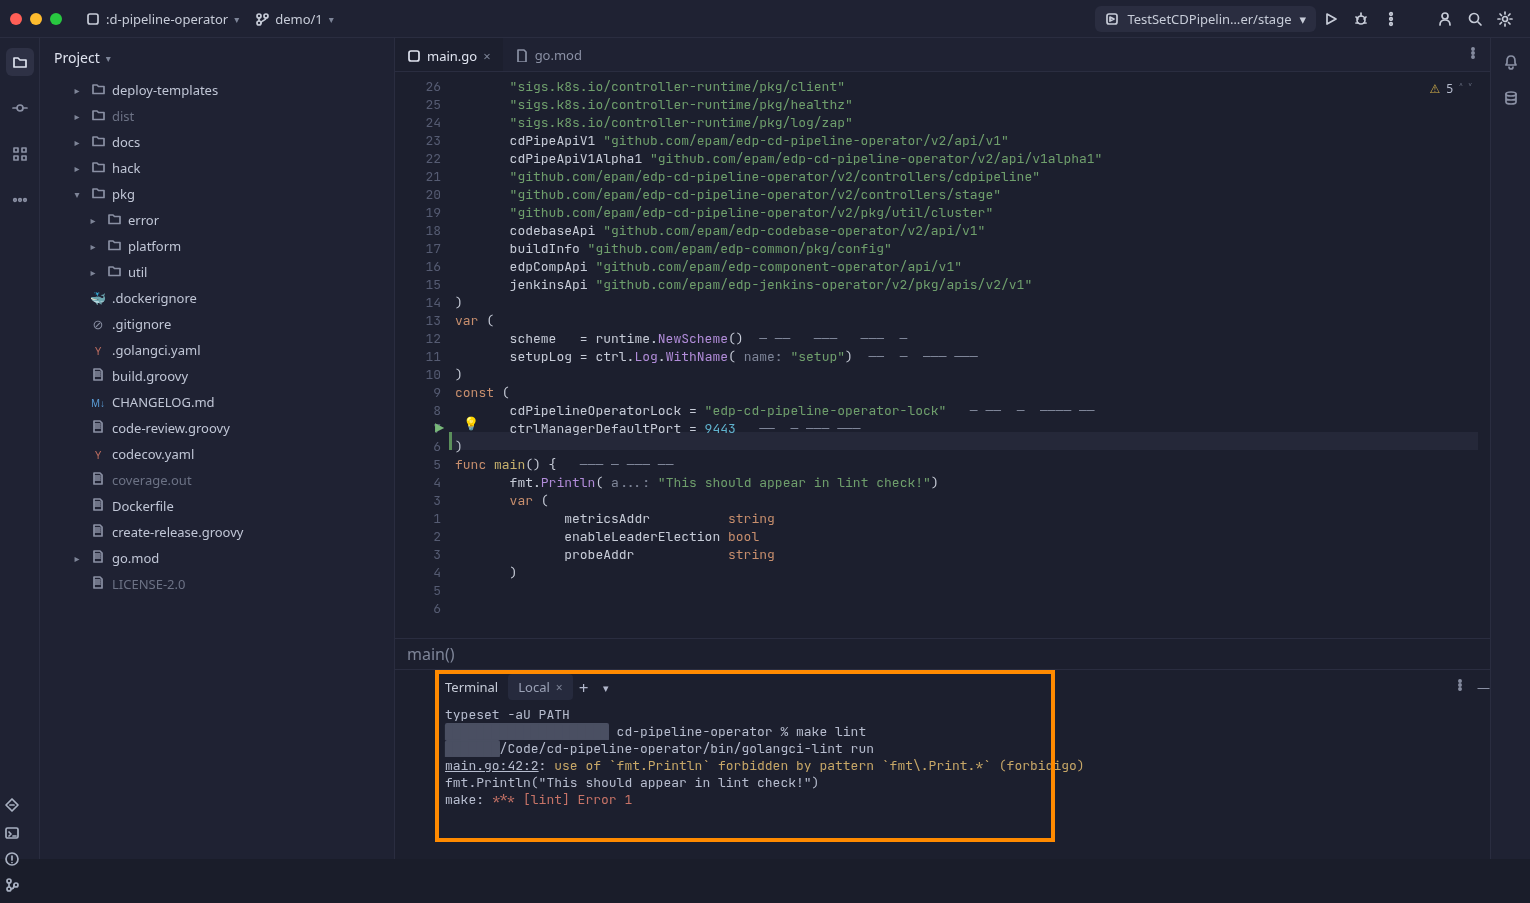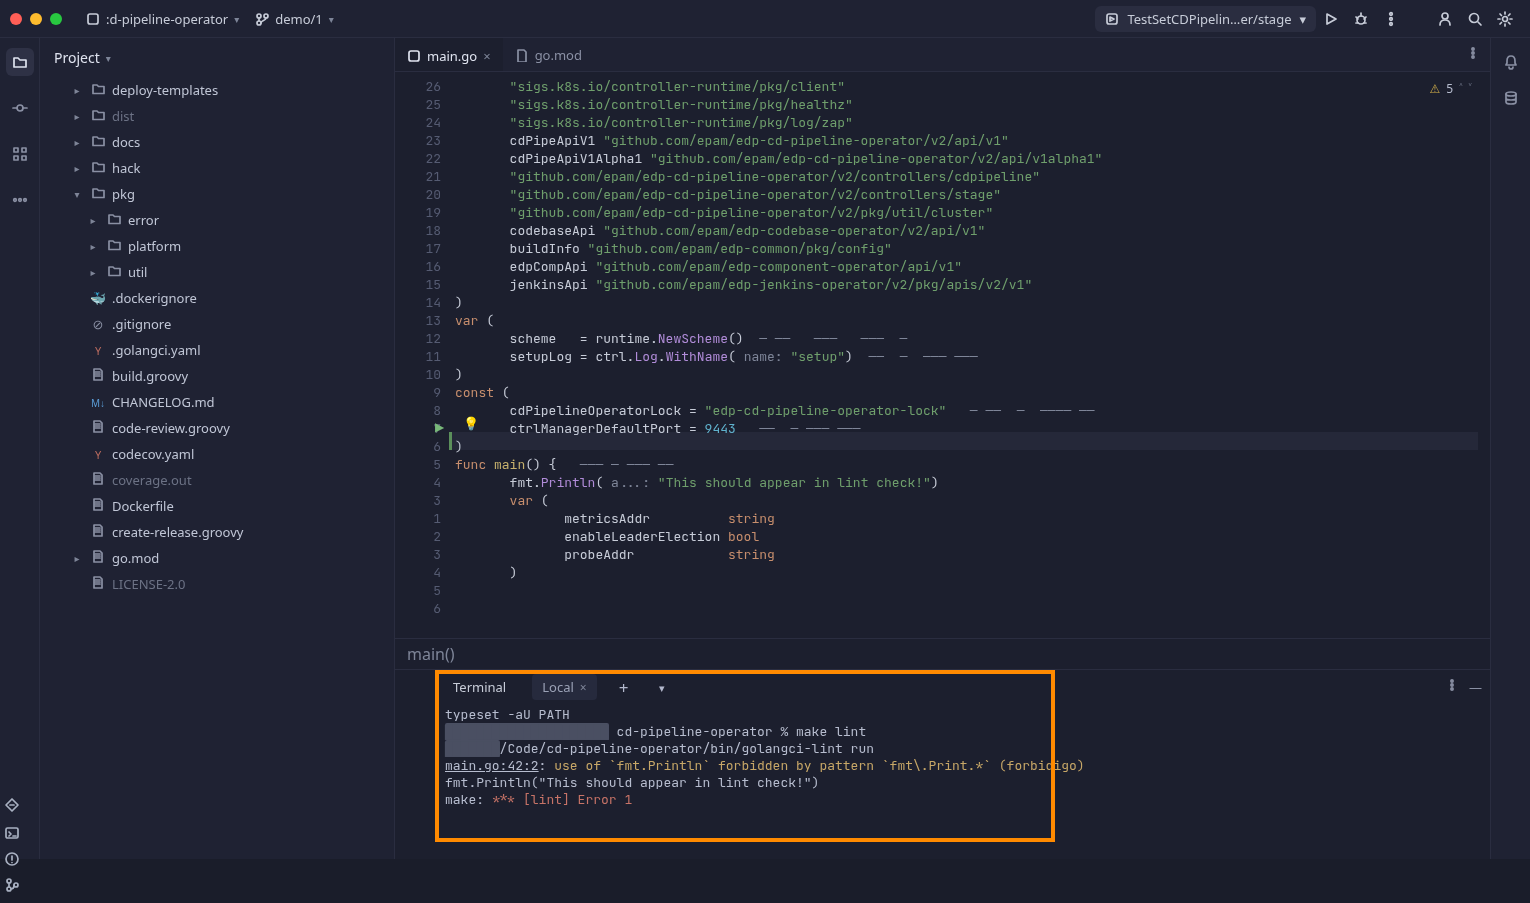--- a/index.html
+++ b/index.html
@@ -132,22 +132,22 @@
 .panel-inner {
   flex:1; padding:0; margin:0 0 0 40px;
 }
 .panel-highlight {
   position:absolute; left:40px; top:0;
   width:620px; height:172px;
   border:4px solid #ff8a00;
   pointer-events:none;
 }
 .panel-tabs {
-  display:flex; align-items:center; gap:16px;
-  height:34px; padding:0 8px;
+  display:flex; align-items:center; gap:0;
+  height:34px; padding:0 0;
 }
 .panel-tabs .ptab {
   padding:0 10px; height:26px; display:flex; align-items:center;
   font-size:13px; color:#c7ccd8;
 }
 .panel-tabs .ptab.sub { background:#262a3d; border-radius:4px; color:#9aa1b5;}
 .panel-tabs .ptab .close{font-size:12px;color:#7e8598;margin-left:6px;}
 .panel-tabs .add { color:#b2b8cc; width:22px; text-align:center; font-size:17px; line-height:17px;}
 .panel-tabs .right { margin-left:auto; display:flex; gap:10px; color:#8a90a4;}
 .term {

